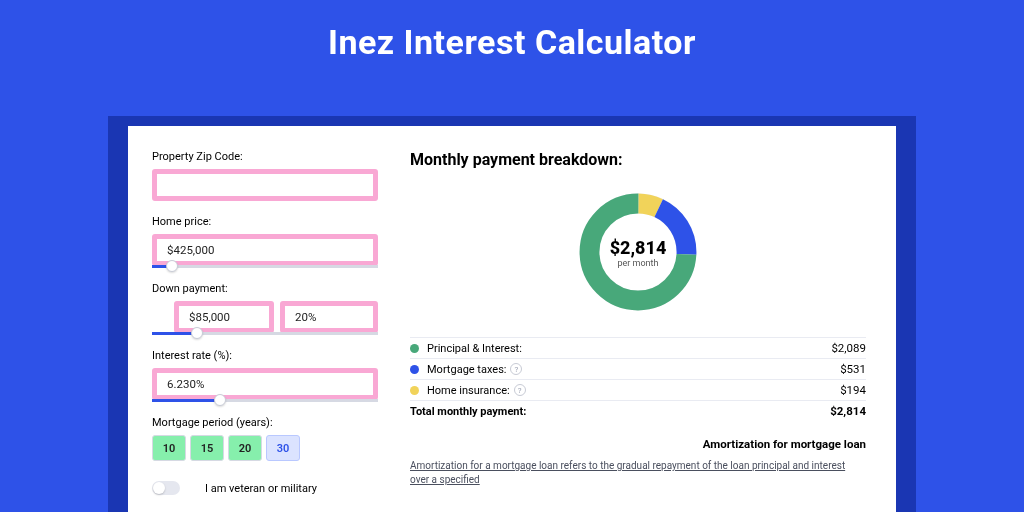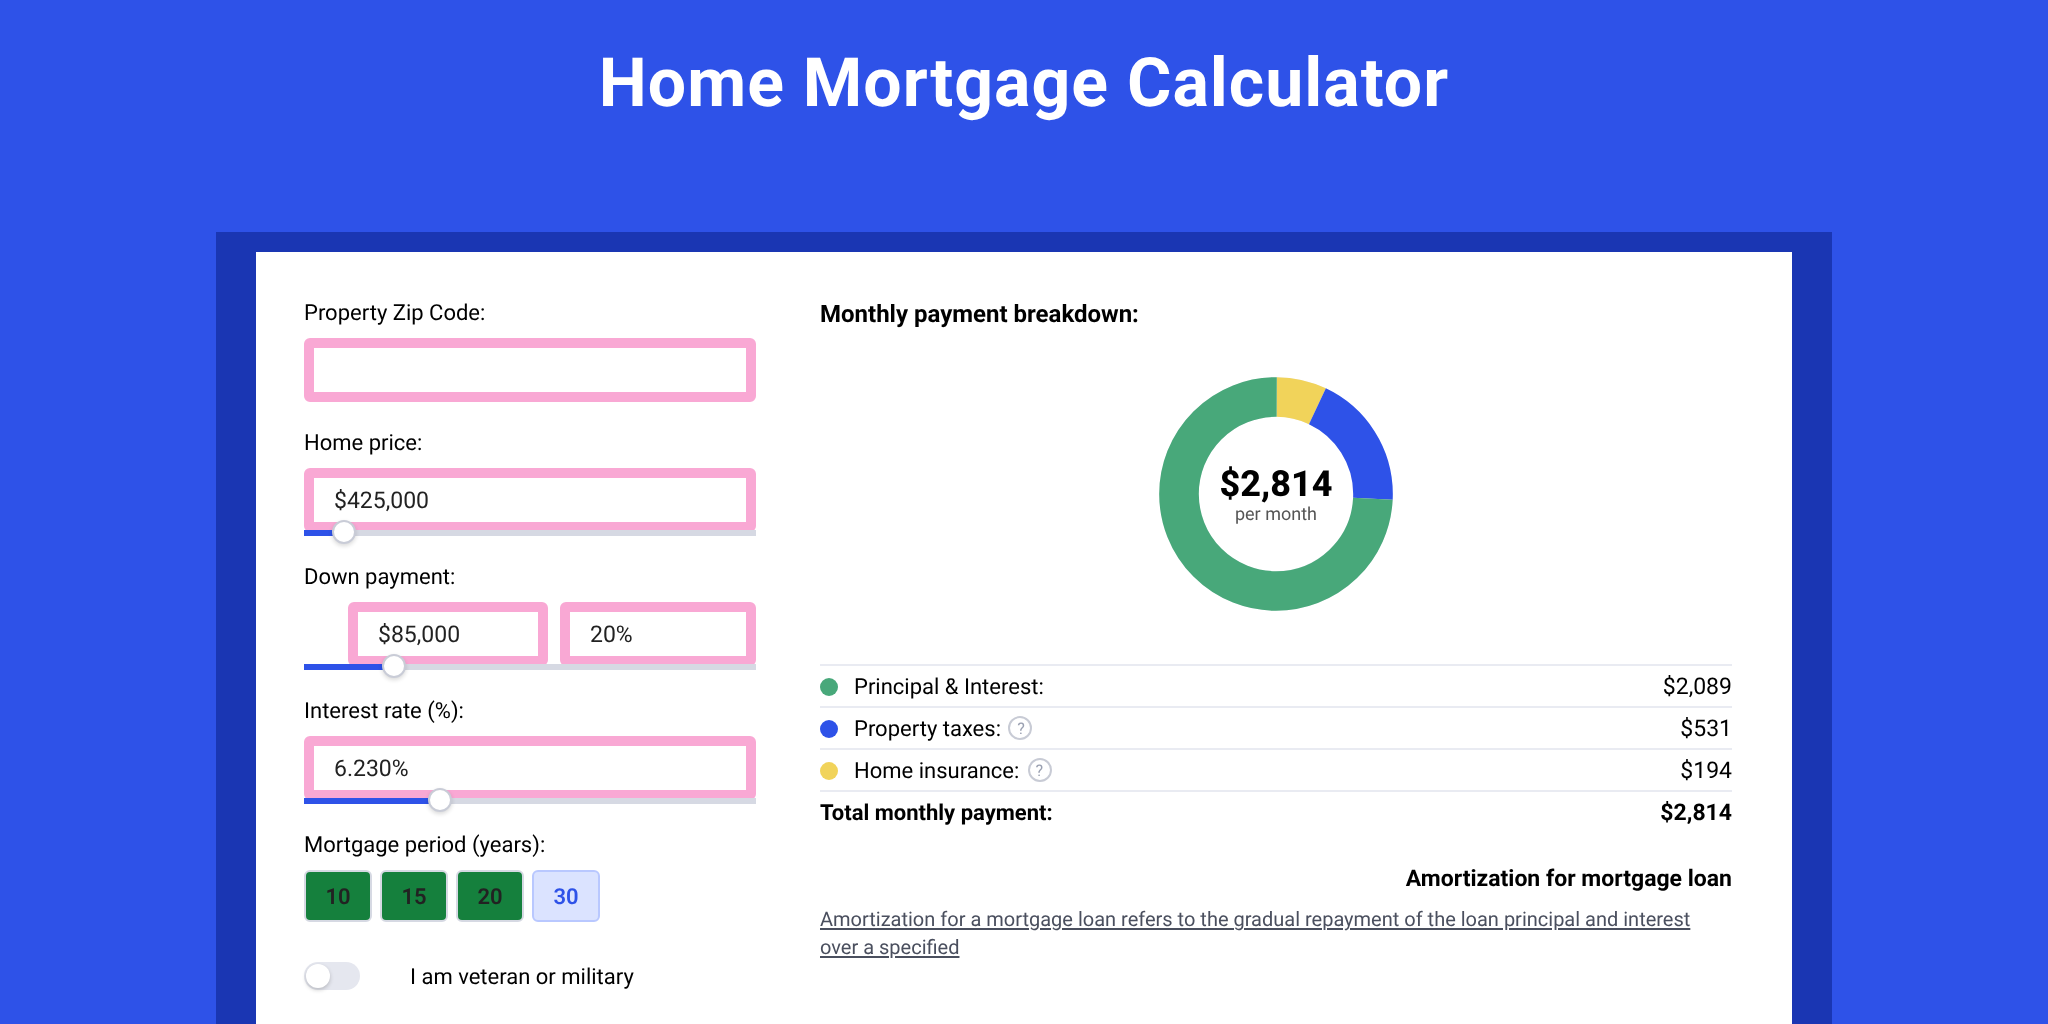--- a/index.html
+++ b/index.html
@@ -12,46 +12,46 @@
   .label { font-size:11px; color:#000; margin-bottom:6px; }
   .field { width:100%; height:32px; border:5px solid #f9a8d4; border-radius:3px; padding:0 10px; font-size:11.5px; color:#222; background:#fff; }
   .field-group { margin-bottom:14px; position:relative; }
   .slider-track { position:relative; height:3px; background:#d6d9e3; margin-top:-1px; }
   .slider-fill { position:absolute; top:0; left:0; height:3px; background:#2e52e8; }
   .slider-thumb { position:absolute; top:-5px; width:12px; height:12px; background:#fff; border:1px solid #c9ccd7; border-radius:50%; box-shadow:0 1px 2px rgba(0,0,0,.15); }
   .dp-row { display:flex; gap:6px;padding-left:22px; }
   .dp-row .amount { flex:1; }
   .dp-row .pct { width:98px; }
   .periods { display:flex; gap:4px; }
-  .period-btn { width:34px; height:26px; border:1px solid #d6d9e3; border-radius:3px; background:#15803d; font-size:11px; font-weight:600; color:#222; display:flex; align-items:center; justify-content:center; cursor:pointer; }
+  .period-btn { width:34px; height:26px; border:1px solid #d6d9e3; border-radius:3px; background:#86efac; font-size:11px; font-weight:600; color:#222; display:flex; align-items:center; justify-content:center; cursor:pointer; }
   .period-btn.active { background:#dbe3ff; border-color:#b9c8ff; color:#2e52e8; }
   .toggle-row { display:flex; align-items:center; gap:25px; margin-top:20px; }
   .toggle { width:28px; height:14px; background:#e5e7ef; border-radius:10px; position:relative; }
   .toggle::after { content:""; position:absolute; left:1px; top:1px; width:12px; height:12px; background:#fff; border-radius:50%; box-shadow:0 1px 2px rgba(0,0,0,.2); }
-  .sec-title { font-size:12px; font-weight:700; color:#000; margin-bottom:8px; }
+  .sec-title { font-size:16px; font-weight:700; color:#000; margin-bottom:8px; }
   .donut-area { height:150px; display:flex; align-items:center; justify-content:center; margin-bottom:10px; }
   .donut { position:relative; width:128px; height:128px; }
   .donut svg { width:128px; height:128px; }
   .donut-center { position:absolute; inset:0; display:flex; flex-direction:column; align-items:center; justify-content:center; }
   .donut-center .big { font-size:18px; font-weight:800; color:#000; }
   .donut-center .sm  { font-size:9px; color:#555; }
   .legend-row { display:flex; align-items:center; padding:3px 0; border-top:1px solid #e9ebf2; font-size:11px; }
   .legend-row:first-of-type { border-top:none; }
   .legend-row.total { border-top:1px solid #e9ebf2; font-weight:700; }
   .dot { width:9px; height:9px; border-radius:50%; margin-right:8px; }
   .legend-label { display:flex; align-items:center; gap:4px; }
   .legend-val { margin-left:auto; font-size:11.5px; }
   .qmark { width:12px; height:12px; border:1px solid #c8cbd5; border-radius:50%; font-size:8px; color:#9aa0b1; display:flex; align-items:center; justify-content:center; }
   .amort-title { font-size:11.5px; font-weight:700; margin:16px 0 8px;text-align:right; }
   .amort-text  { font-size:10px; color:#4a4f5e; line-height:1.35;text-decoration:underline; }
 </style>
 </head>
 <body>
 
-<h1 class="page-title">Home Mortgage Calculator</h1>
+<h1 class="page-title">Inez Interest Calculator</h1>
 <div class="card-shadow"></div>
 
 <div class="card">
 
   <div class="left">
 
     <div class="field-group">
       <div class="label">Property Zip Code:</div>
       <input class="field" value="" style="">
     </div>
@@ -127,21 +127,21 @@
     </div>
 
     <div class="legend-row">
       <span class="dot" style="background:#48a87a"></span>
       <span class="legend-label">Principal &amp; Interest:</span>
       <span class="legend-val">$2,089</span>
     </div>
     <div class="legend-row">
       <span class="dot" style="background:#2e52e8"></span>
       <span class="legend-label">
-        <span>Property taxes:</span>
+        <span>Mortgage taxes:</span>
         <span class="qmark">?</span>
       </span>
       <span class="legend-val">$531</span>
     </div>
     <div class="legend-row">
       <span class="dot" style="background:#f1d35a"></span>
       <span class="legend-label">
         <span>Home insurance:</span>
         <span class="qmark">?</span>
       </span>

